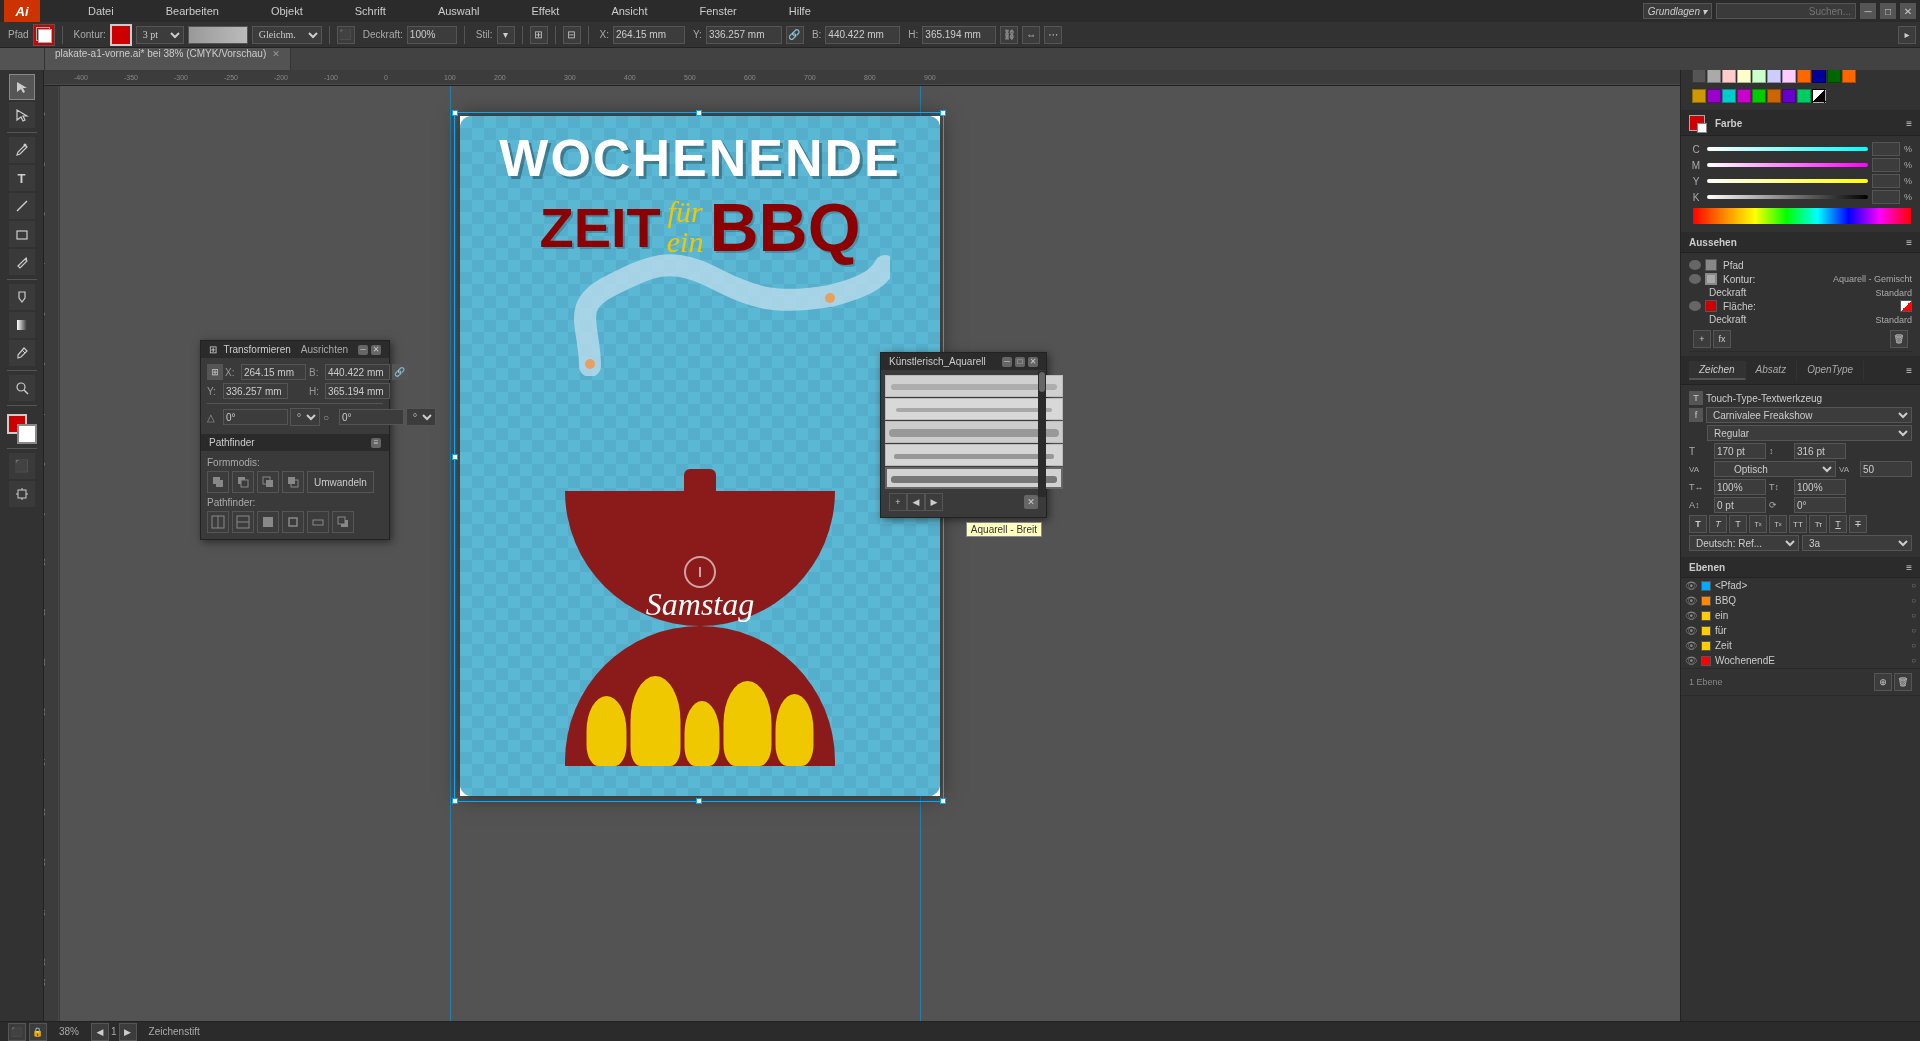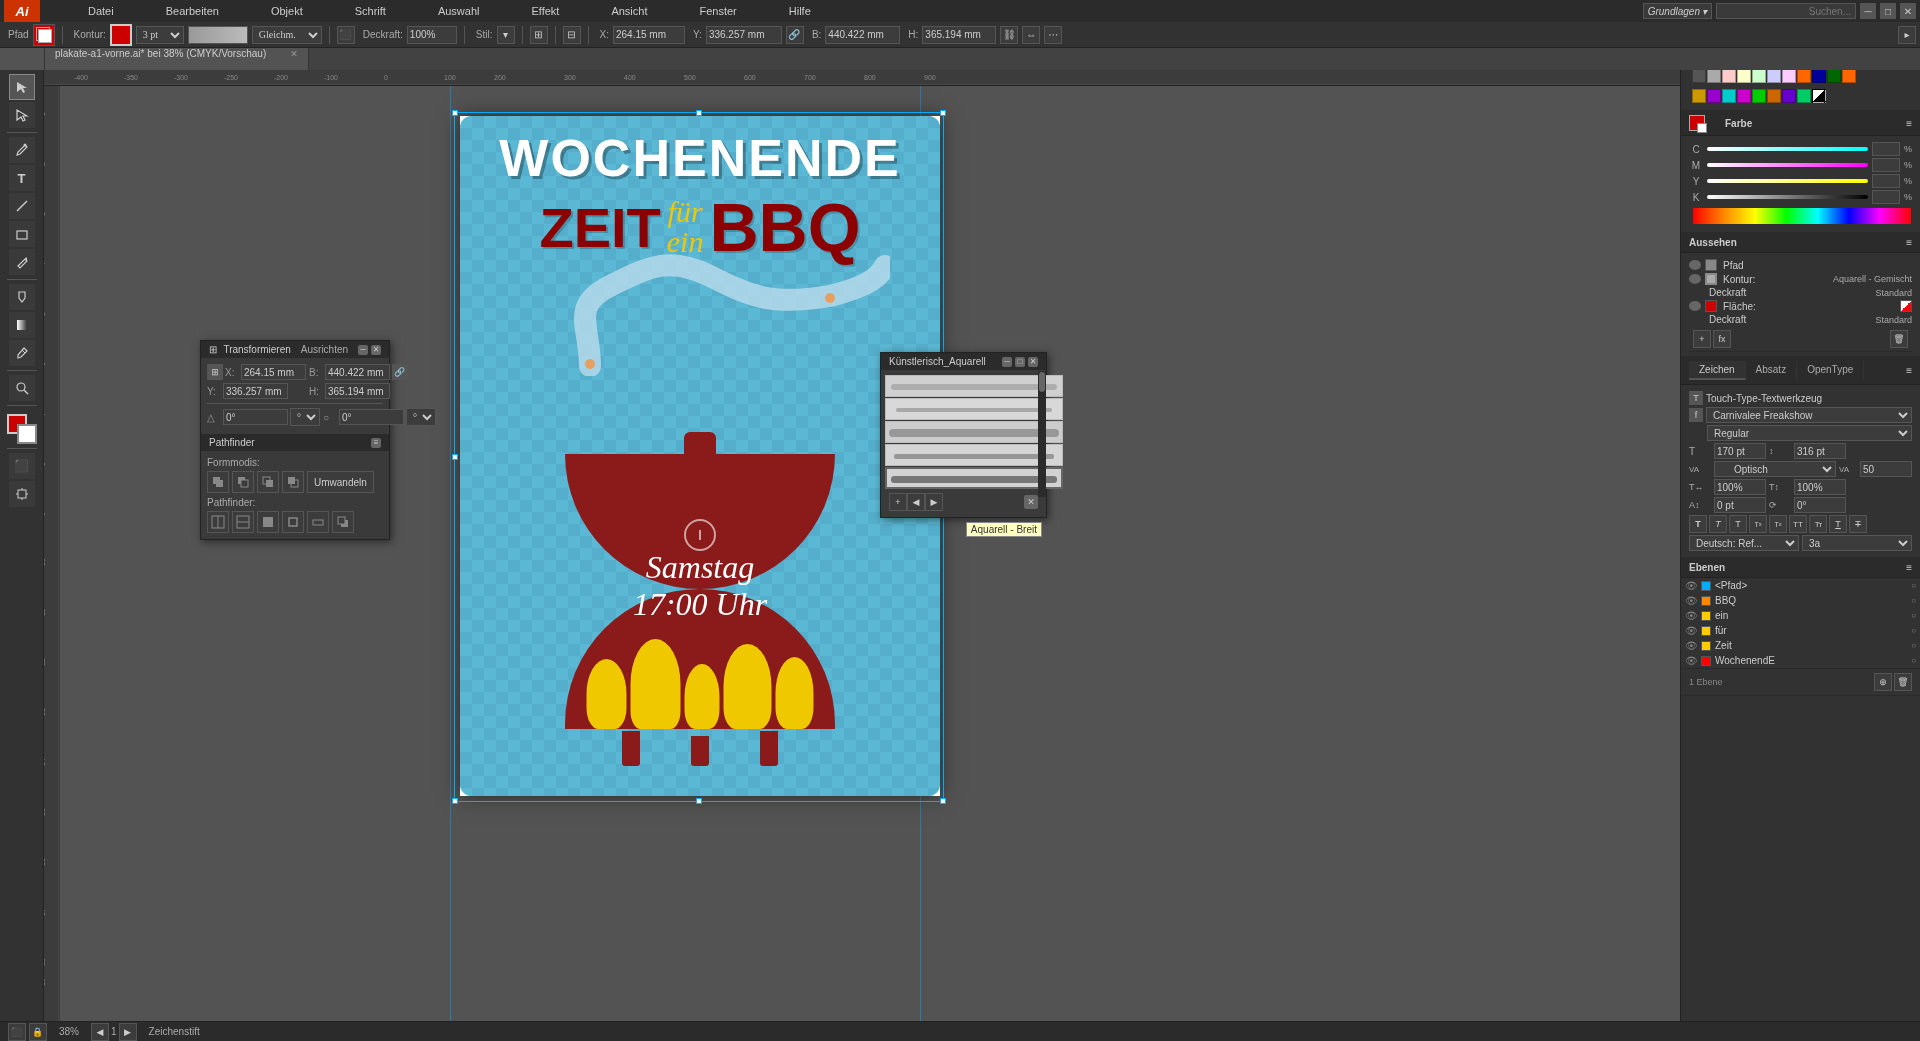--- a/index.html
+++ b/index.html
@@ -159,21 +159,21 @@
       background: #535353;
       border: 1px solid #333;
       border-bottom: none;
       padding: 3px 10px;
       font-size: 10px;
       color: #ccc;
       cursor: pointer;
       height: 34px;
       display: flex;
       align-items: center;
-      gap: 24px;
+      gap: 6px;
     }
     .file-tab .close-x {
       font-size: 9px;
       color: #999;
       cursor: pointer;
     }
 
     
     #left-tools {
       position: absolute;
@@ -477,20 +477,21 @@
     }
     .ebenen-eye { width: 12px; color: #888; text-align: center; font-size: 10px; }
     .ebenen-label { flex: 1; color: #ccc; font-size: 10px; }
     .ebenen-lock { font-size: 8px; color: #888; }
 
     
     .panel-tabs {
       display: flex;
       background: #2b2b2b;
       border-bottom: 1px solid #222;
+      font-style: italic;
     }
     .panel-tab {
       padding: 3px 10px;
       font-size: 10px;
       color: #aaa;
       cursor: pointer;
       border-right: 1px solid #333;
     }
     .panel-tab.active {
       color: #ccc;
@@ -898,21 +899,20 @@
               <div style="width:40px; height:70px; background:#f0c800; border-radius:50% 50% 30% 30%;"></div>
               <div style="width:50px; height:90px; background:#f0c800; border-radius:50% 50% 20% 20%;"></div>
               <div style="width:35px; height:65px; background:#f0c800; border-radius:50% 50% 30% 30%;"></div>
               <div style="width:48px; height:85px; background:#f0c800; border-radius:50% 50% 25% 25%;"></div>
               <div style="width:38px; height:72px; background:#f0c800; border-radius:50% 50% 30% 30%;"></div>
             </div>
           </div>
 
           <div class="samstag" style="position:relative; text-align:center; margin-top:-80px; z-index:10;">
             <span class="samstag-text">Samstag</span>
-            <span class="time-text">17:00 Uhr</span>
           </div>
 
           <div style="display:flex; justify-content:center; gap:120px; margin-top:8px;">
             <div style="width:18px; height:35px; background:#8b1a1a; border-radius:0 0 3px 3px;"></div>
             <div style="width:18px; height:35px; background:#8b1a1a; border-radius:0 0 3px 3px;"></div>
           </div>
 
           <div style="width:18px; height:30px; background:#8b1a1a; border-radius:0 0 3px 3px; margin:-30px auto 0;"></div>
         </div>
       </div>
@@ -975,21 +975,21 @@
       <div class="swatch" style="background:#cc00cc;"></div>
       <div class="swatch" style="background:#00cc00;"></div>
       <div class="swatch" style="background:#cc6600;"></div>
       <div class="swatch" style="background:#6600cc;"></div>
       <div class="swatch" style="background:#00cc66;"></div>
       <div class="swatch" style="background:#fff; background: linear-gradient(135deg, white 50%, black 50%);"></div>
     </div>
   </div>
 
   <div class="panel-header">
-    <div style="display:flex; align-items:center; gap:20px;">
+    <div style="display:flex; align-items:center; gap:10px;">
 
       <div style="width:16px; height:16px; background:#cc0000; border:1px solid #aaa; position:relative;">
         <div style="position:absolute; bottom:-3px; right:-3px; width:10px; height:10px; background:white; border:1px solid #888;"></div>
       </div>
       <span class="title">Farbe</span>
     </div>
     <span>≡</span>
   </div>
   <div class="panel-section">
     <div class="color-channel-row">

